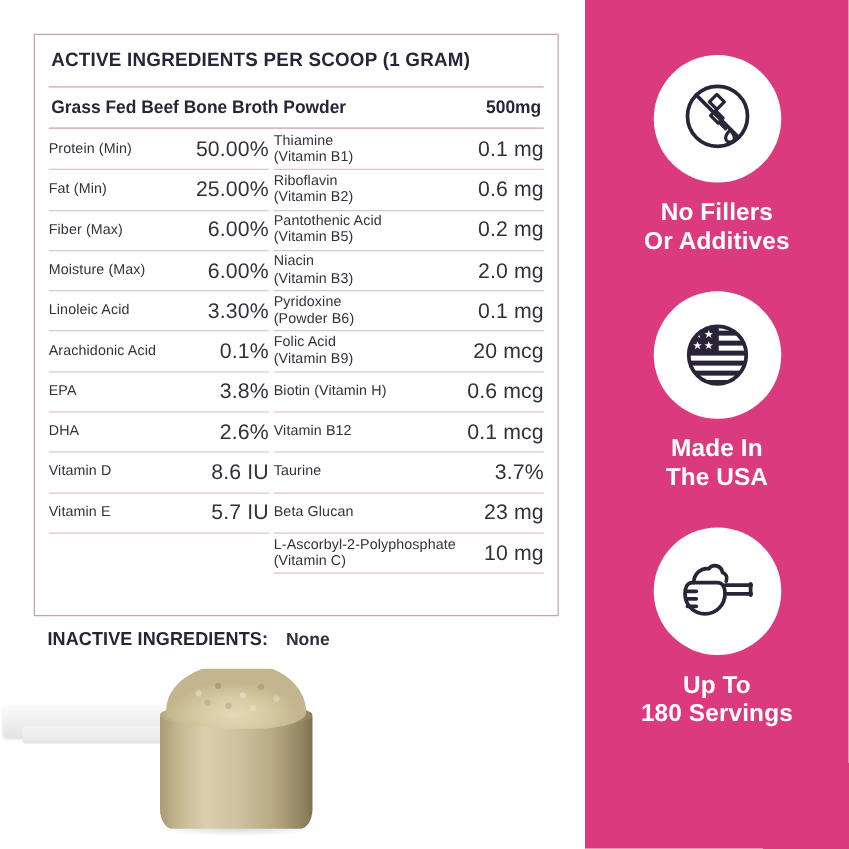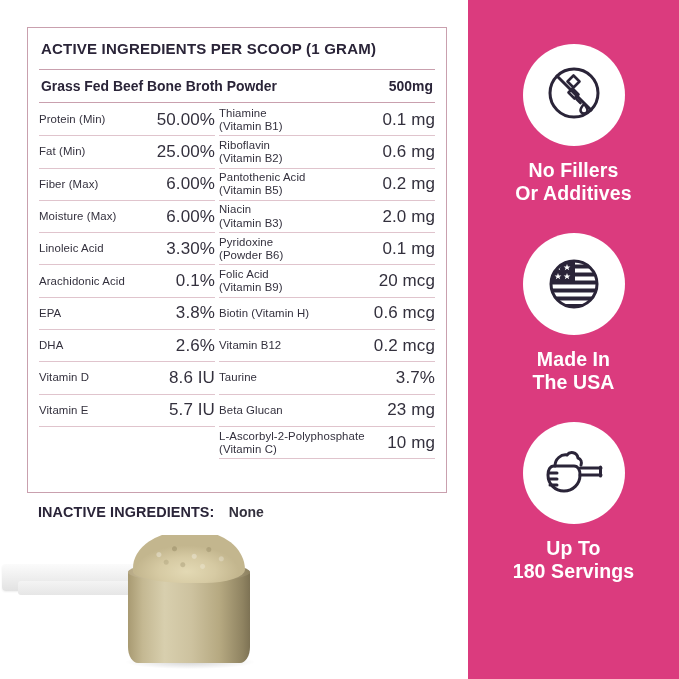--- a/index.html
+++ b/index.html
@@ -314,21 +314,21 @@
               <span class="sub">(Vitamin B9)</span>
             </span>
             <span class="vl">20 mcg</span>
           </div>
           <div class="irow">
             <span class="nm">Biotin (Vitamin H)</span>
             <span class="vl">0.6 mcg</span>
           </div>
           <div class="irow">
             <span class="nm">Vitamin B12</span>
-            <span class="vl">0.2 mcg</span>
+            <span class="vl">0.1 mcg</span>
           </div>
           <div class="irow">
             <span class="nm">Taurine</span>
             <span class="vl">3.7%</span>
           </div>
           <div class="irow">
             <span class="nm">Beta Glucan</span>
             <span class="vl">23 mg</span>
           </div>
           <div class="irow">

